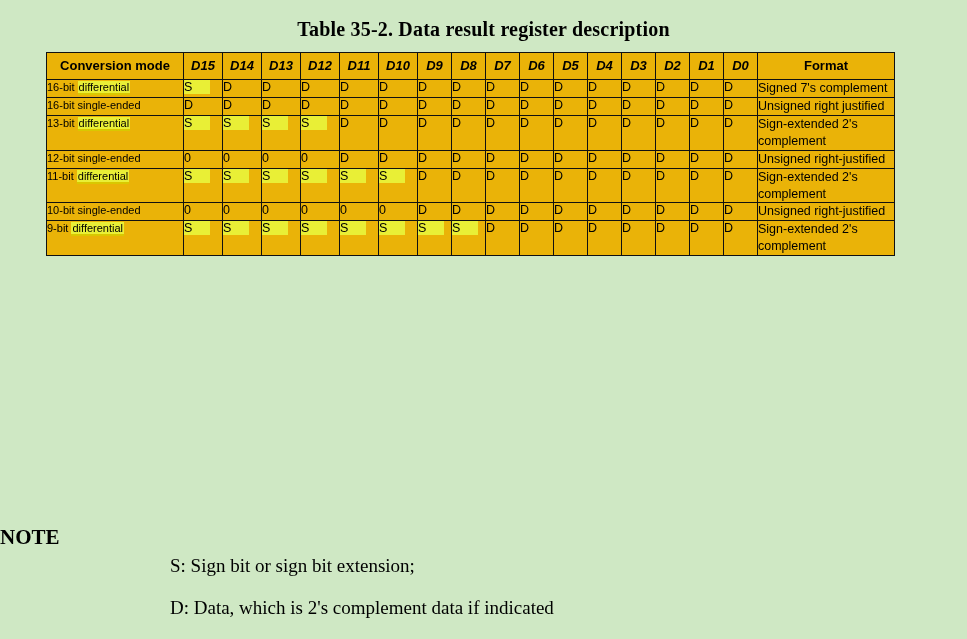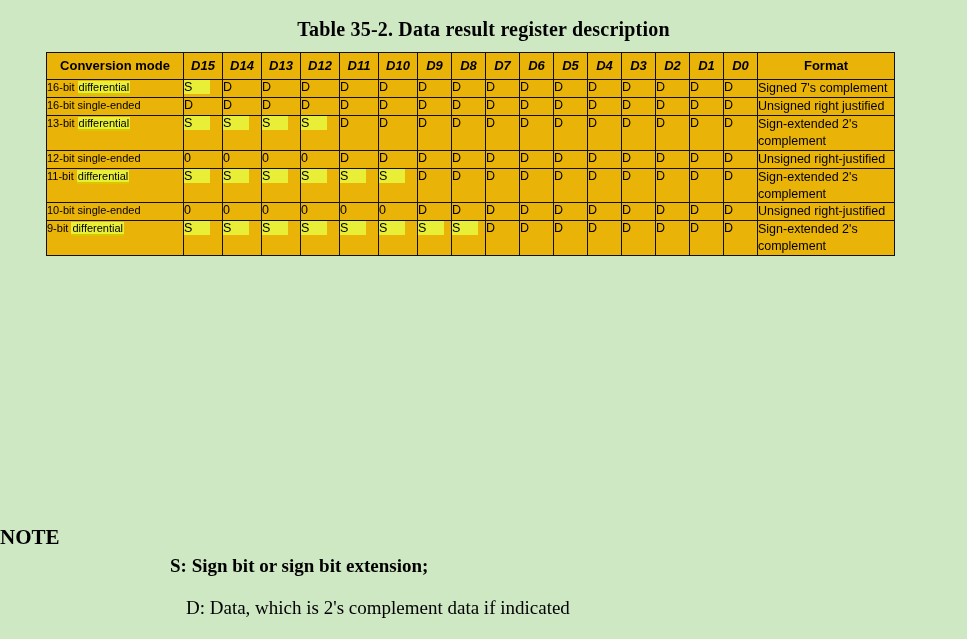--- a/index.html
+++ b/index.html
@@ -98,22 +98,22 @@
     font-family: "Liberation Serif", serif;
     font-weight: bold;
     font-size: 21px;
   }
   .note-line {
     position: absolute;
     left: 170px;
     font-family: "Liberation Serif", serif;
     font-size: 19px;
   }
-  .note-line-1 { top: 555px; font-weight: bold; }
-  .note-line-2 { top: 597px; margin-left: 16px; }
+  .note-line-1 { top: 555px; }
+  .note-line-2 { top: 597px; }
 </style>
 </head>
 <body>
 
 <div class="page">
 
   <div class="top-fragment"></div>
 
   <div class="table-caption">Table 35-2.   Data result register description</div>
 

